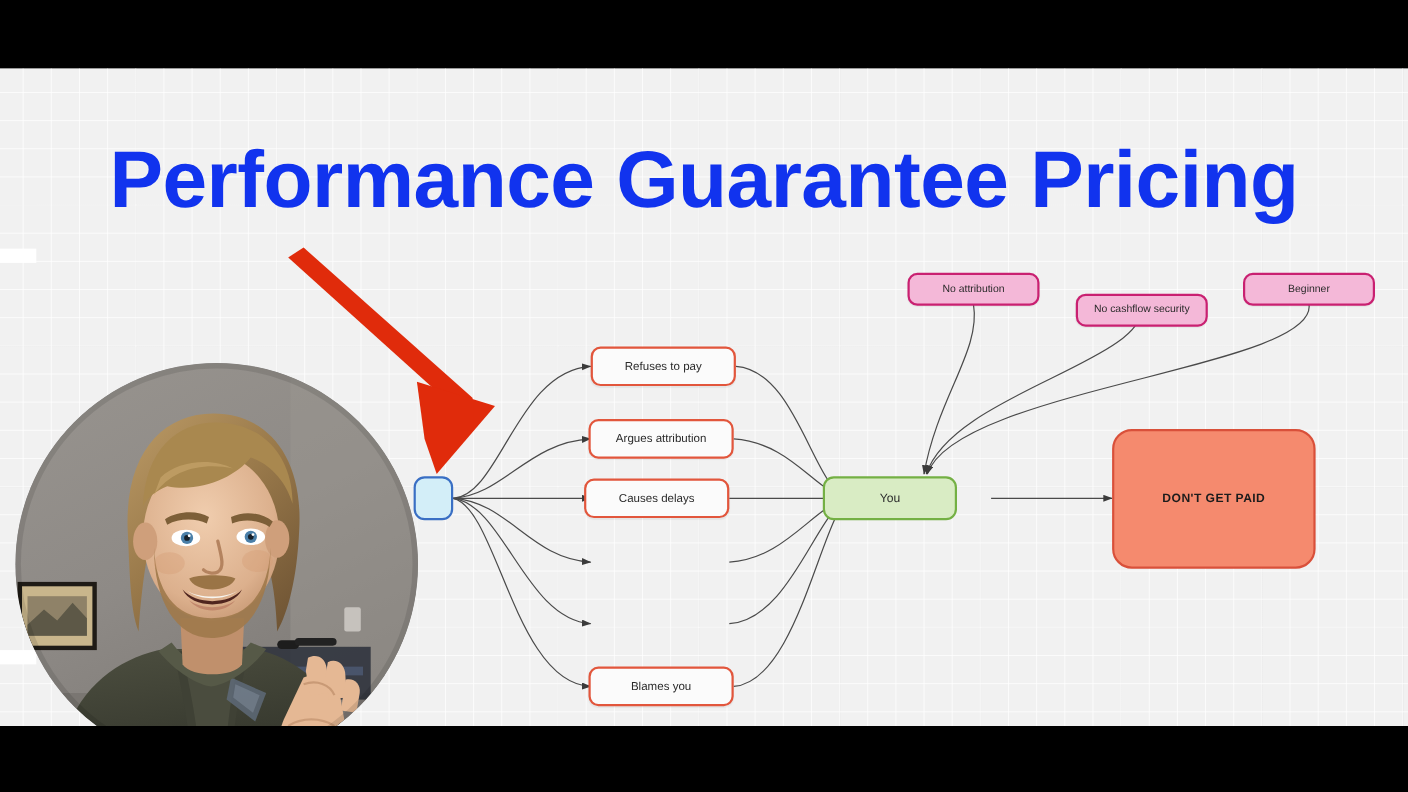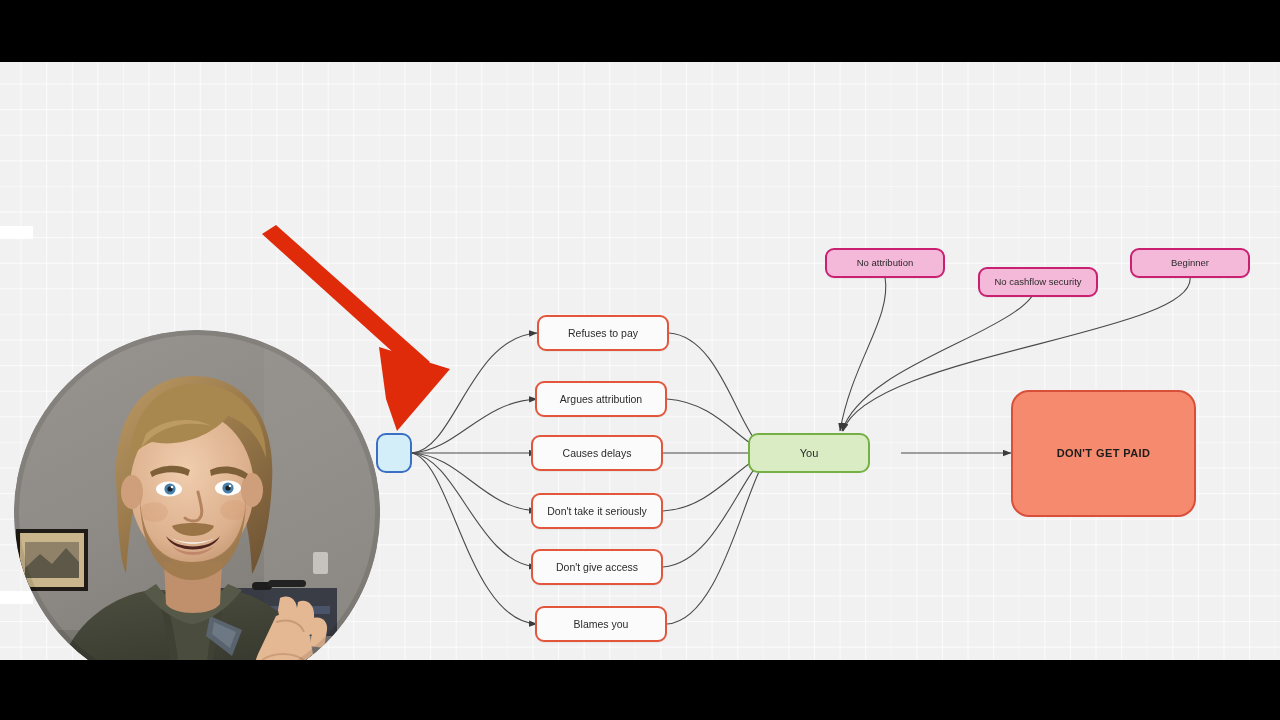--- a/index.html
+++ b/index.html
@@ -227,26 +227,20 @@
     </div>
 
     <div class="node obstacle" style="left:537px; top:253px; width:132px; height:36px;">
       <span class="node-label">Refuses to pay</span>
     </div>
     <div class="node obstacle" style="left:535px; top:319px; width:132px; height:36px;">
       <span class="node-label">Argues attribution</span>
     </div>
     <div class="node obstacle" style="left:531px; top:373px; width:132px; height:36px;">
       <span class="node-label">Causes delays</span>
-    </div>
-    <div class="node obstacle" style="left:531px; top:431px; width:132px; height:36px;">
-      <span class="node-label">Don't take it seriously</span>
-    </div>
-    <div class="node obstacle" style="left:531px; top:487px; width:132px; height:36px;">
-      <span class="node-label">Don't give access</span>
     </div>
     <div class="node obstacle" style="left:535px; top:544px; width:132px; height:36px;">
       <span class="node-label">Blames you</span>
     </div>
 
     <div class="node feeling" style="left:825px; top:186px; width:120px; height:30px;">
       <span class="node-label">No attribution</span>
     </div>
     <div class="node feeling" style="left:978px; top:186px; width:120px; height:30px;margin-top:19px;">
       <span class="node-label">No cashflow security</span>
@@ -369,17 +363,18 @@
           <path d="M262,292 C274,288 286,292 290,302" fill="none" stroke="#c99a76" stroke-width="2"></path>
           <path d="M248,330 C260,322 278,322 290,330" fill="none" stroke="#cc9d79" stroke-width="2"></path>
 
           <circle cx="183" cy="183" r="183" fill="none" stroke="rgba(0,0,0,0.10)" stroke-width="10"></circle>
         </g>
       </svg>
     </div>
 
   </div>
 
+  <div id="title">Performance Guarantee Pricing</div>
 
   <div class="letterbox top"></div>
   <div class="letterbox bottom"></div>
 
 </div>
 
 </body></html>

